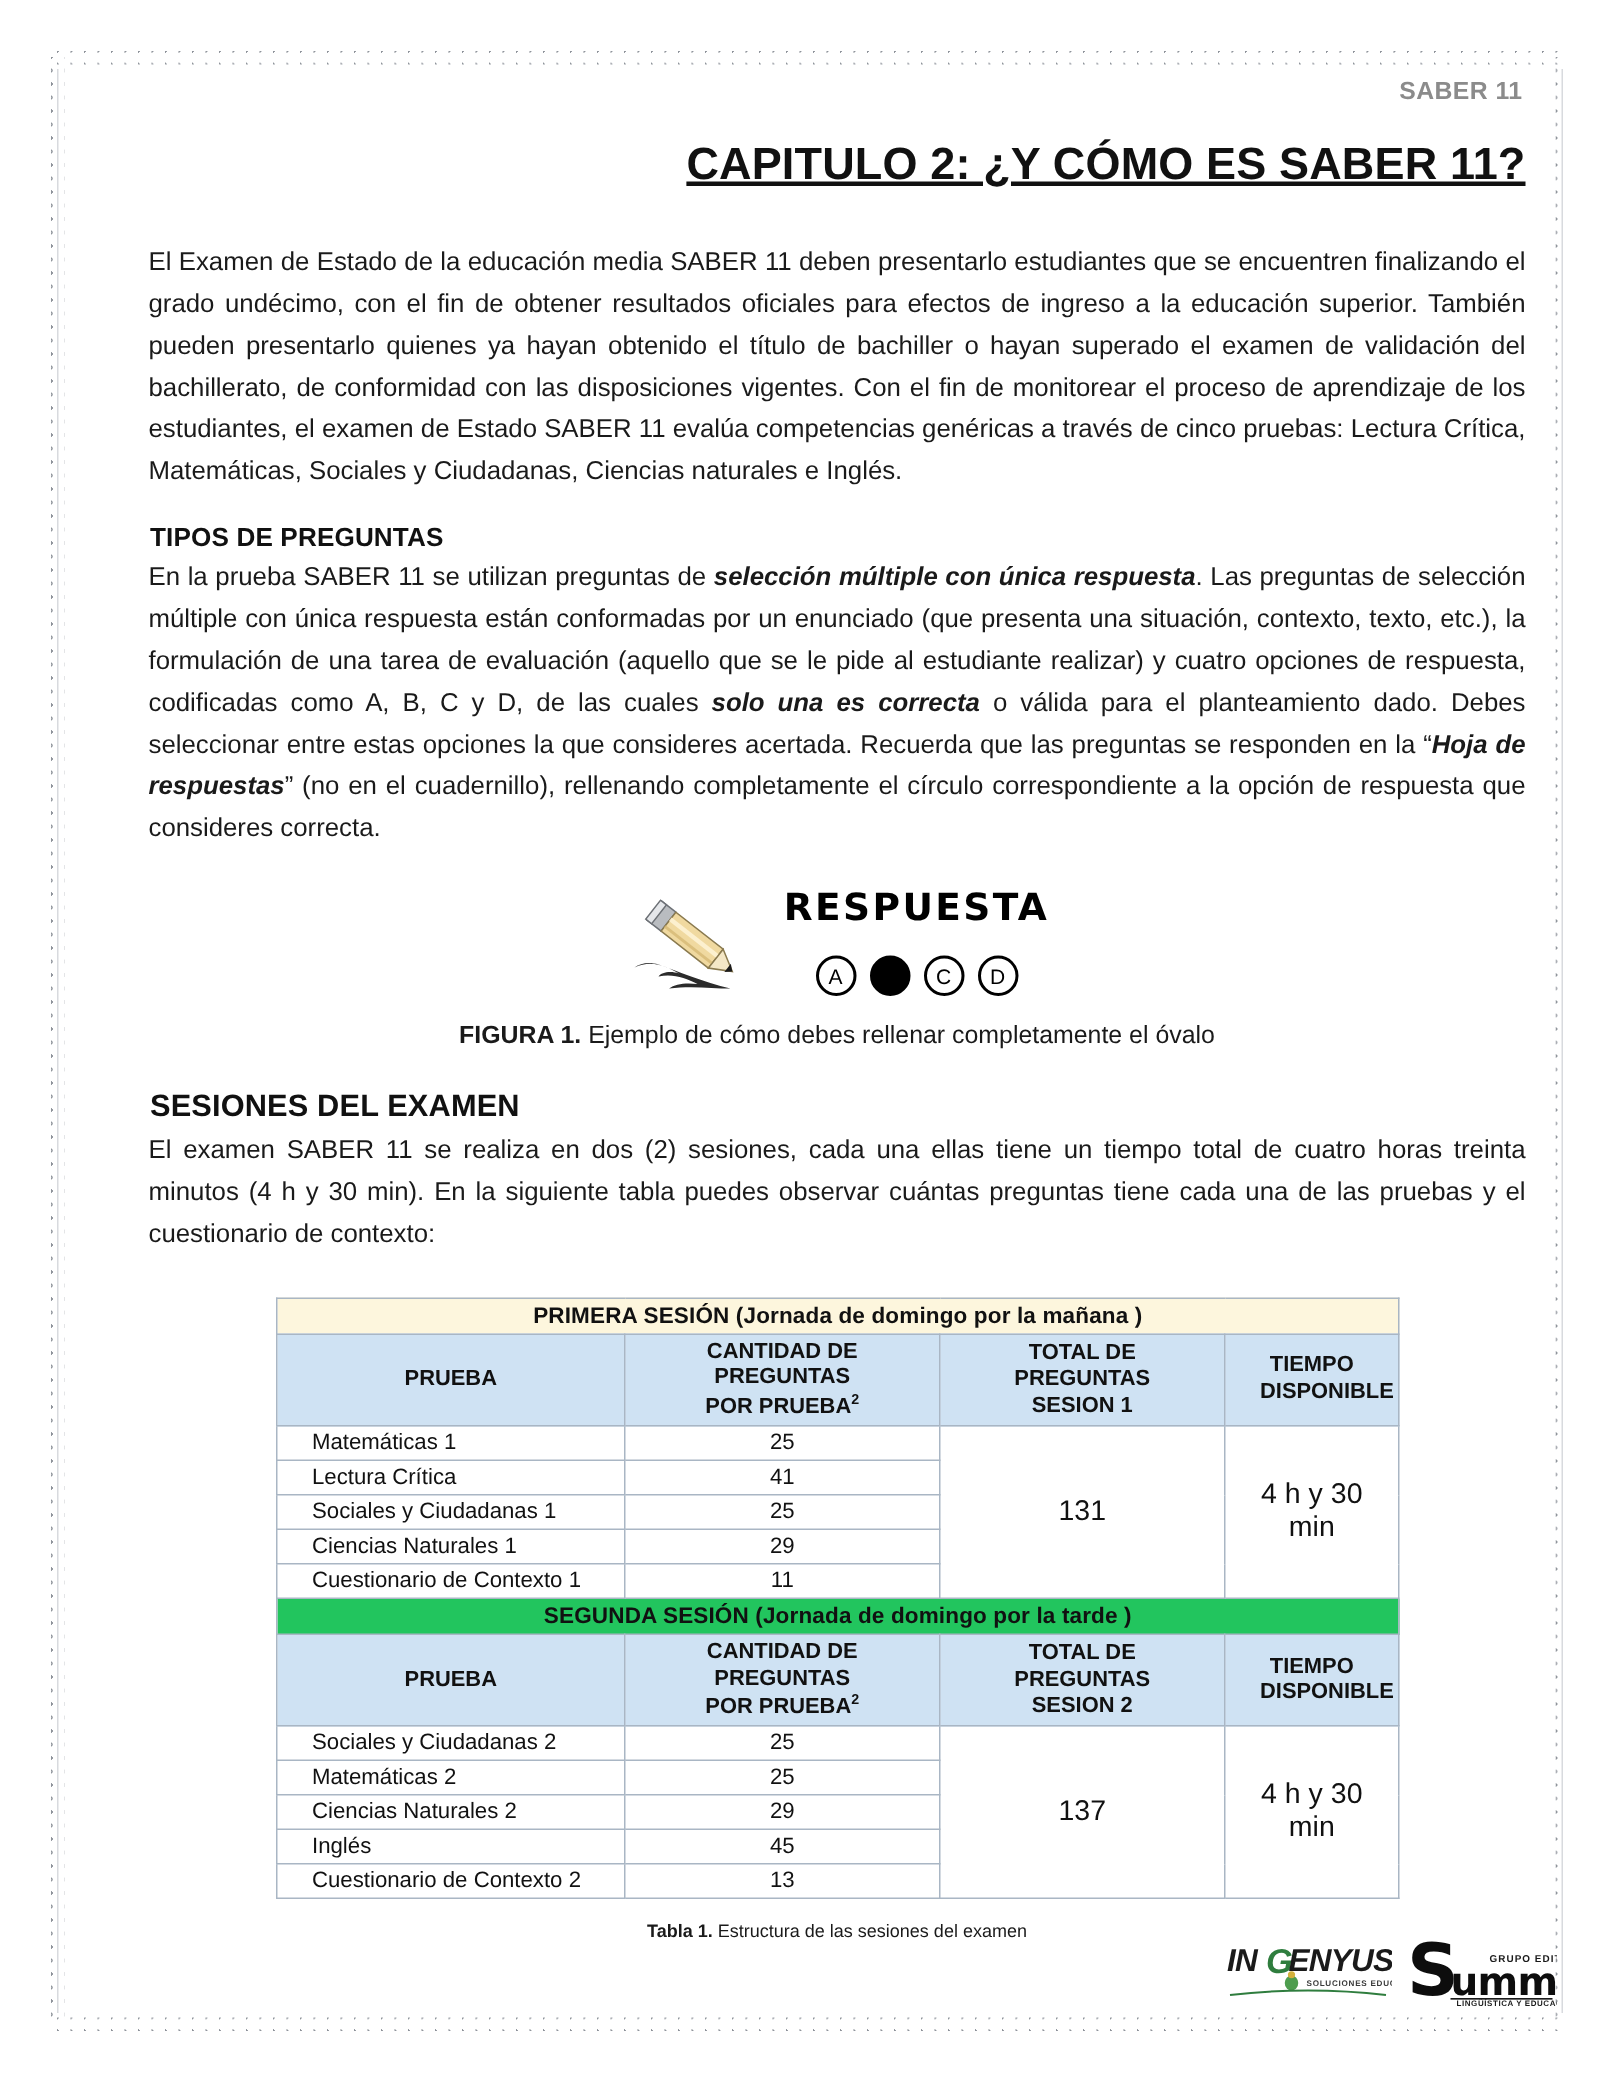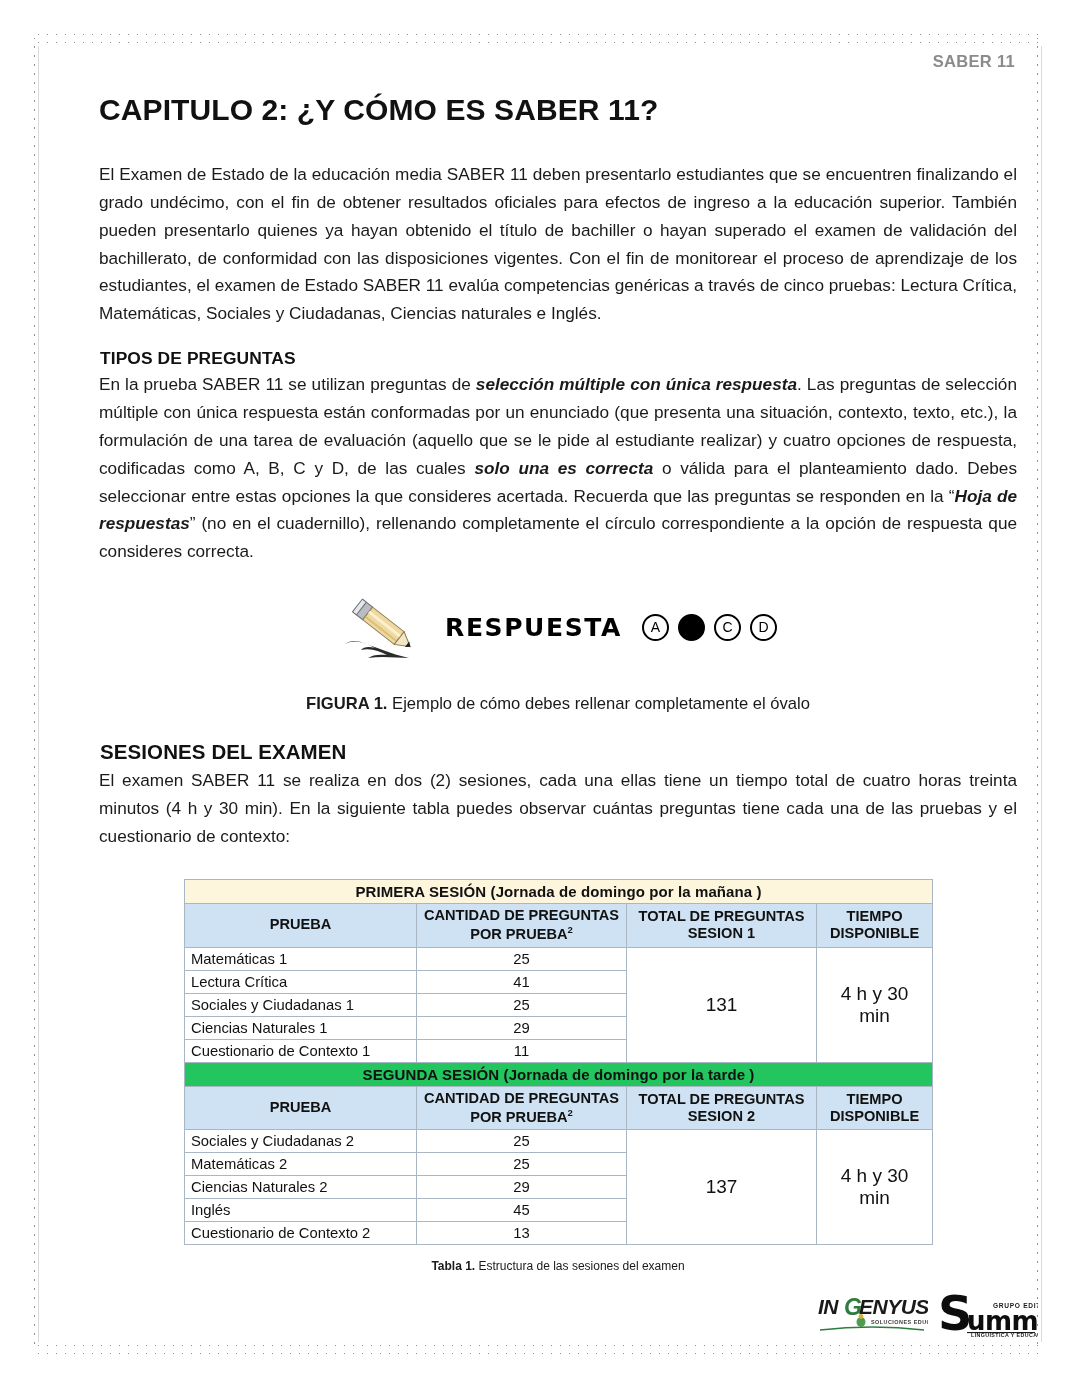--- a/index.html
+++ b/index.html
@@ -84,23 +84,24 @@
     color: #8b8b8b;
     letter-spacing: .3px;
     padding-right: 2px;
     margin-bottom: 22px;
   }
 
   h1.chapter-title {
     font-size: 30px;
     font-weight: bold;
     color: #111111;
-    text-align: left;
+    text-align: right;
     margin: 0 0 34px 0;
     letter-spacing: .1px;
+    text-decoration: underline;
   }
 
   p.body-par {
     font-size: 17.2px;
     line-height: 1.62;
     color: #1a1a1a;
     text-align: justify;
     margin: 0 0 20px 0;
     text-justify: inter-word;
   }
@@ -125,21 +126,21 @@
   .figure-block {
     margin: 26px 0 4px 0;
     text-align: center;
   }
   .respuesta-graphic {
     display: inline-flex;
     align-items: center;
     gap: 14px;
   }
   .pencil-wrap { width: 92px; height: 70px; flex: none; }
-  .resp-right { display: flex; flex-direction: row; align-items: center; gap: 20px; }
+  .resp-right { display: flex; flex-direction: column; align-items: center; gap: 20px; }
   .resp-word {
     font-family: "DejaVu Sans", sans-serif;
     font-weight: bold;
     font-size: 25px;
     letter-spacing: 1.6px;
     color: #000;
     line-height: 1;
   }
   .bubbles { display: flex; gap: 9px; align-items: center; }
   .bubble {
@@ -151,39 +152,39 @@
     color: #000;
     font-family: "Liberation Sans", sans-serif;
     box-sizing: border-box;
   }
   .bubble.filled { background: #000; border-color: #000; color: transparent; }
 
   .fig-caption {
     font-size: 16.6px;
     color: #1a1a1a;
     text-align: center;
-    margin-top: 28px;
+    margin-top: 12px;
   }
   .fig-caption b { font-weight: bold; }
 
   
   .table-wrap {
     margin: 28px auto 0 auto;
     width: 748px;
   }
   table.sessions {
     border-collapse: collapse;
     width: 100%;
     font-size: 14.6px;
     color: #111;
     table-layout: fixed;
   }
   table.sessions td, table.sessions th {
     border: 1px solid #a9b6c4;
-    padding: 3px 6px;
+    padding: 3px 23px;
     vertical-align: middle;
   }
   .sess-title {
     background: #fdf6dd;
     font-weight: bold;
     text-align: center;
     font-size: 15px;
     padding: 4px 0;
     letter-spacing: .1px;
   }

